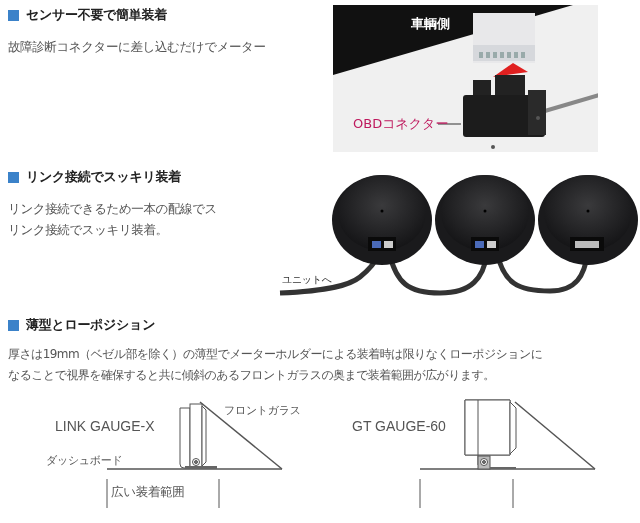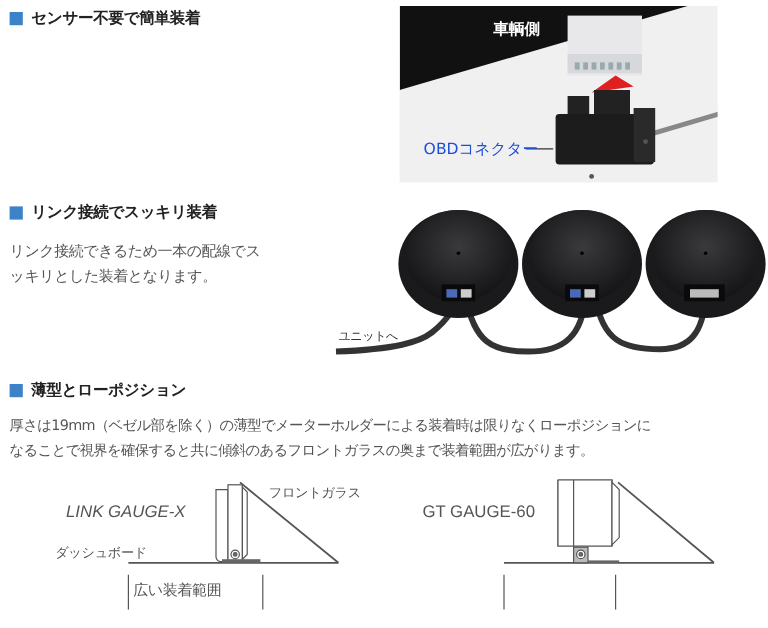--- a/index.html
+++ b/index.html
@@ -13,20 +13,21 @@
   .label-en { font-family:"Liberation Sans", sans-serif; font-size:14px; color:#555; white-space:nowrap; }
 </style>
 </head>
 <body>
 
 <div class="abs heading" style="left:8px;top:6px;">
   <span class="sq"></span>
   <span>センサー不要で簡単装着</span>
 </div>
 <div class="abs body-text" style="left:8px;top:36px;">
+  <div>故障診断コネクターに差し込むだけでメーター</div>
 </div>
 
 <div class="abs" style="left:333px;top:5px;width:265px;height:147px;background:#f0f0f0;overflow:hidden;">
   <svg width="300" height="147" viewBox="0 0 300 147">
     <polygon points="0,0 240,0 0,70" fill="#111"></polygon>
 
     <g>
       <rect x="140" y="8" width="62" height="50" fill="#e8e8ea"></rect>
       <rect x="140" y="40" width="62" height="16" fill="#d6d8dc"></rect>
       <g fill="#9aa">
@@ -48,30 +49,30 @@
       <rect x="140" y="75" width="18" height="30" fill="#222"></rect>
       <rect x="162" y="70" width="30" height="35" fill="#222"></rect>
       <rect x="130" y="90" width="82" height="42" rx="3" fill="#1c1c1c"></rect>
       <rect x="195" y="85" width="18" height="45" fill="#2a2a2a"></rect>
       <circle cx="205" cy="113" r="2" fill="#555"></circle>
       <circle cx="160" cy="142" r="2" fill="#555"></circle>
     </g>
     <line x1="105" y1="119" x2="128" y2="119" stroke="#333" stroke-width="1"></line>
   </svg>
   <div class="abs" style="left:78px;top:10px;color:#fff;font-weight:bold;font-size:13px;">車輌側</div>
-  <div class="abs" style="left:20px;top:110px;color:#1d4ed8;font-size:13px;">OBDコネクター</div>
+  <div class="abs" style="left:20px;top:110px;color:#be185d;font-size:13px;">OBDコネクター</div>
 </div>
 
 <div class="abs heading" style="left:8px;top:168px;">
   <span class="sq"></span>
   <span>リンク接続でスッキリ装着</span>
 </div>
 <div class="abs body-text" style="left:8px;top:198px;">
   <div>リンク接続できるため一本の配線でス</div>
-  <div>ッキリとした装着となります。</div>
+  <div>リンク接続でスッキリ装着。</div>
 </div>
 
 <div class="abs" style="left:270px;top:165px;width:370px;height:140px;">
   <svg width="370" height="140" viewBox="0 0 370 140">
     <defs>
       <radialGradient id="g" cx="50%" cy="40%" r="60%">
         <stop offset="0%" stop-color="#3a3a3c"></stop>
           <stop offset="100%" stop-color="#141416"></stop>
       </radialGradient>
     </defs>
@@ -143,17 +144,17 @@
     <path d="M510,12 l6,6 v40 l-6,6 z" fill="#fff"></path>
     <rect x="478" y="66" width="12" height="13" fill="#bbb"></rect>
     <circle cx="484" cy="72" r="3.5" fill="#fff"></circle>
     <circle cx="484" cy="72" r="1.5" fill="#777"></circle>
     <rect x="490" y="77" width="26" height="2" fill="#666" stroke="none"></rect>
 
     <line x1="420" y1="89" x2="420" y2="118"></line>
     <line x1="513" y1="89" x2="513" y2="118"></line>
   </g>
 </svg>
-<div class="abs label-en" style="left:55px;top:418px;font-style:italic;">LINK GAUGE-X</div>
+<div class="abs label-en" style="left:55px;top:418px;">LINK GAUGE-X</div>
 <div class="abs label-en" style="left:352px;top:418px;">GT GAUGE-60</div>
 <div class="abs label" style="left:224px;top:403px;">フロントガラス</div>
 <div class="abs label" style="left:46px;top:453px;">ダッシュボード</div>
 <div class="abs label" style="left:111px;top:484px;font-size:12.5px;">広い装着範囲</div>
 
 </body></html>

